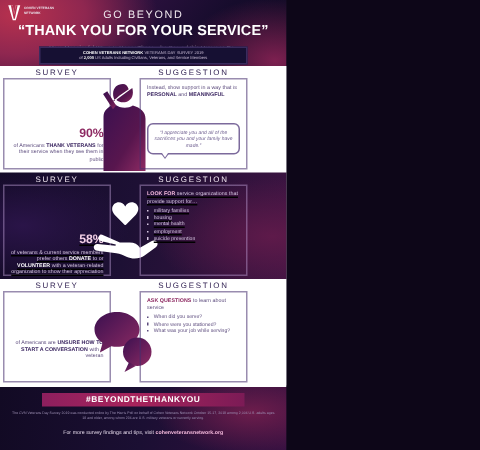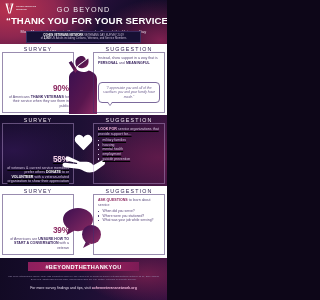--- a/index.html
+++ b/index.html
@@ -1,18 +1,18 @@
 <!DOCTYPE html>
 <html><head>
 <meta charset="utf-8">
 <style>
   html,body{margin:0;padding:0;background:#0d0618;}
   body{font-family:"Liberation Sans",sans-serif;}
   #page{
-    position:relative;width:167px;height:300px;overflow:hidden;
+    position:relative;width:191px;height:300px;overflow:hidden;
     background:#120a1f;
   }
 
   
   .header{
     position:relative;height:44px;overflow:hidden;
     background:
       radial-gradient(ellipse 120px 70px at 6% 22%, #b8314e 0%, #8f2750 38%, rgba(60,20,60,0) 78%),
       radial-gradient(ellipse 90px 60px at 96% 92%, #7d2050 0%, rgba(60,20,60,0) 70%),
       linear-gradient(128deg,#5d1640 0%,#2e1140 38%,#160c2c 70%,#0e0a22 100%);
@@ -289,21 +289,20 @@
         </div>
       </div>
     </div>
 
     <div class="section light">
 
       <div class="col left">
         <div class="col-head">SURVEY</div>
         <div class="col-box">
           <div class="stat-block">
-            <div class="pct">39%</div>
             <div class="stat-txt">of Americans are <b>UNSURE HOW TO START A CONVERSATION</b> with a veteran</div>
           </div>
         </div>
       </div>
 
       <div class="center-art">
         <svg viewBox="0 0 46 62" width="46" height="62">
           <defs>
             <linearGradient id="gbub" x1="0" y1="0" x2="1" y2="1">
               <stop offset="0%" stop-color="#3b1050"></stop>

